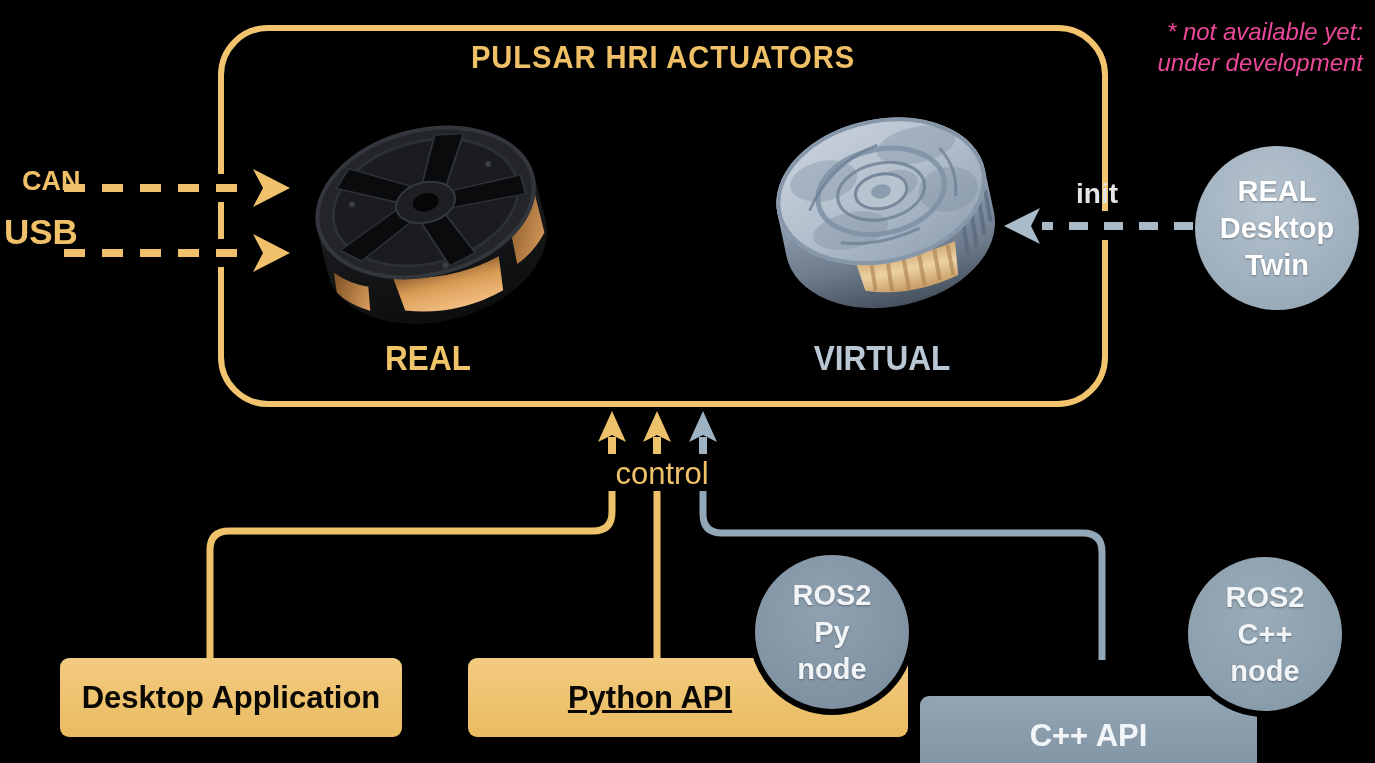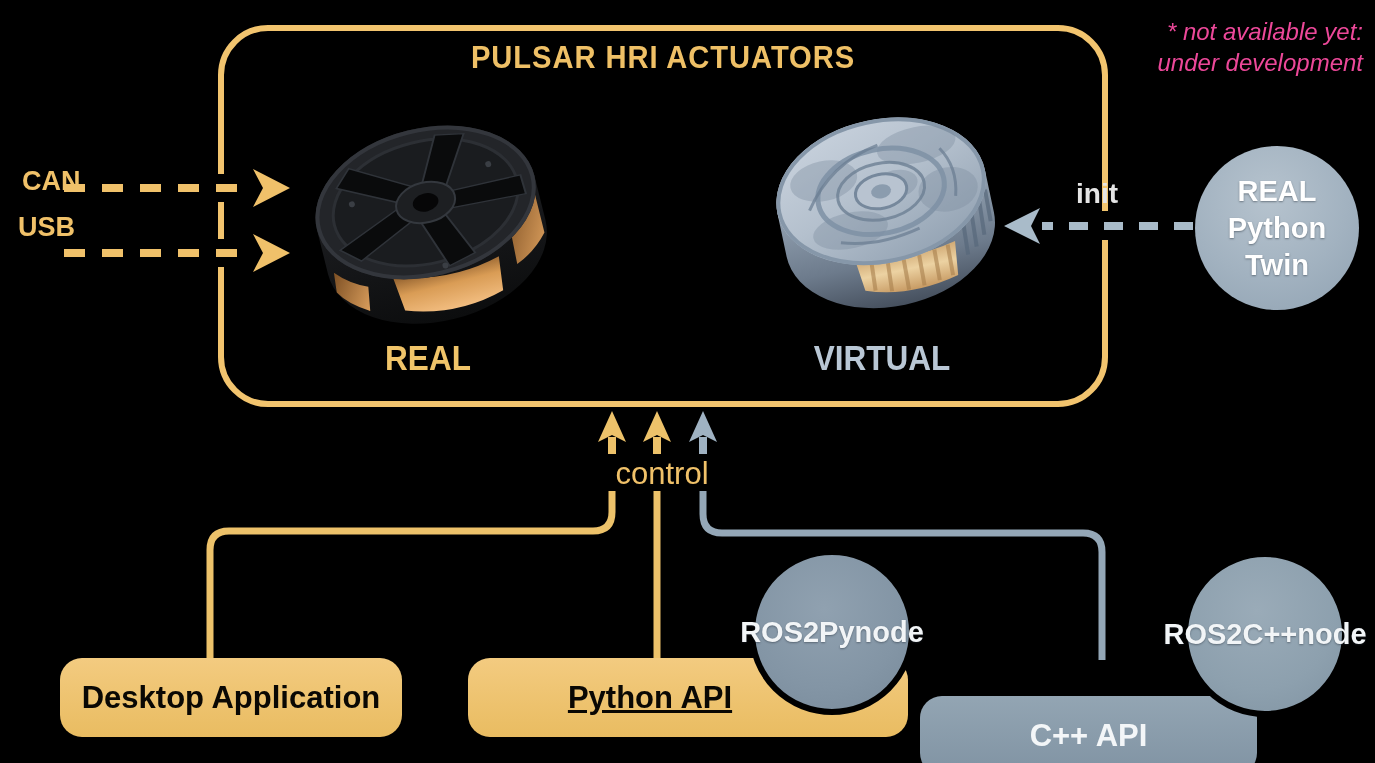--- a/index.html
+++ b/index.html
@@ -19,21 +19,21 @@
     transform:scaleX(.94);
   }
   
   #disclaimer{
     right:12px;top:16px;text-align:right;color:#ec4899;
     font-style:italic;font-size:24px;line-height:31px;
   }
   
   .gold-label{color:#f0c169;font-weight:bold;}
   #can-label{left:22px;top:166px;font-size:27px;}
-  #usb-label{left:18px;top:212px;font-size:27px;}
+  #usb-label{left:4px;top:212px;font-size:35px;}
   #hw-comms-label{left:90px;top:200px;font-size:32px;}
   
   #real-label{left:348px;top:338px;width:160px;text-align:center;color:#f0c469;
     font-size:35px;font-weight:bold;transform:scaleX(.9);}
   #virtual-label{left:792px;top:338px;width:180px;text-align:center;color:#b9c7d5;
     font-size:35px;font-weight:bold;transform:scaleX(.9);}
   
   #init-label{left:1076px;top:178px;width:62px;color:#e5e5e5;
     font-size:28px;font-weight:bold;}
   #control-label{left:592px;top:456px;width:140px;text-align:center;color:#f0c169;
@@ -41,33 +41,33 @@
   
   #augur-circle{
     left:1195px;top:146px;width:164px;height:164px;border-radius:50%;
     background:radial-gradient(circle at 45% 32%,#b6c3ce 0%,#a2b2c0 55%,#90a2b2 100%);
     display:flex;flex-direction:column;align-items:center;justify-content:center;
     color:#fff;font-size:29px;font-weight:bold;line-height:37px;text-align:center;
     text-shadow:0 1px 2px rgba(40,50,60,.5);
   }
   
   .app-box{
-    top:658px;height:79px;border-radius:22px;box-sizing:border-box;
+    top:658px;height:79px;border-radius:9px;box-sizing:border-box;
     display:flex;align-items:center;justify-content:center;
     font-size:31px;font-weight:bold;
   }
   .gold-box{background:linear-gradient(#f3cb80,#e9bc61);color:#0a0804;}
   #desktop-box{left:60px;width:342px;}
   #python-box{left:468px;width:440px;padding-right:76px;text-decoration:underline;}
   #cpp-box{left:920px;width:337px;background:linear-gradient(#93a5b3,#8093a3);color:#f3f6f8;margin-top:38px;}
   
   .ros-circle{
     width:166px;height:166px;border-radius:50%;box-sizing:border-box;
     border:6px solid #000;
-    display:flex;flex-direction:row;align-items:center;justify-content:center;
+    display:flex;flex-direction:column;align-items:center;justify-content:center;
     color:#f2f5f7;font-size:29px;font-weight:bold;line-height:37px;text-align:center;
     text-shadow:0 1px 2px rgba(30,40,50,.45);
   }
   #ros2-py-circle{left:749px;top:549px;
     background:radial-gradient(circle at 45% 35%,#90a1b0 0%,#8395a5 60%,#788a9a 100%);}
   #ros2-cpp-circle{left:1182px;top:551px;
     background:radial-gradient(circle at 45% 35%,#9aabb8 0%,#8da0ae 60%,#8093a2 100%);}
   svg{display:block;}
   #wires{left:0;top:0;pointer-events:none;}
 </style>
@@ -222,21 +222,21 @@
       <rect x="699" y="437" width="8" height="17"></rect>
     </g>
 
     <path d="M 612 491 L 612 512 Q 612 531 593 531 L 229 531 Q 210 531 210 550 L 210 660" fill="none" stroke="#edc26a" stroke-width="7"></path>
     <path d="M 657 491 L 657 660" fill="none" stroke="#edc26a" stroke-width="7"></path>
     <path d="M 703 491 L 703 514 Q 703 533 722 533 L 1083 533 Q 1102 533 1102 552 L 1102 660" fill="none" stroke="#94a7b7" stroke-width="7"></path>
   </svg>
 
   <div class="abs" id="augur-circle">
     <span>REAL</span>
-    <span>Python</span>
+    <span>Desktop</span>
     <span>Twin</span>
   </div>
 
   <div class="abs app-box gold-box" id="desktop-box">
     <span>Desktop Application</span>
   </div>
   <div class="abs app-box gold-box" id="python-box">
     <span>Python API</span>
   </div>
   <div class="abs app-box" id="cpp-box">

